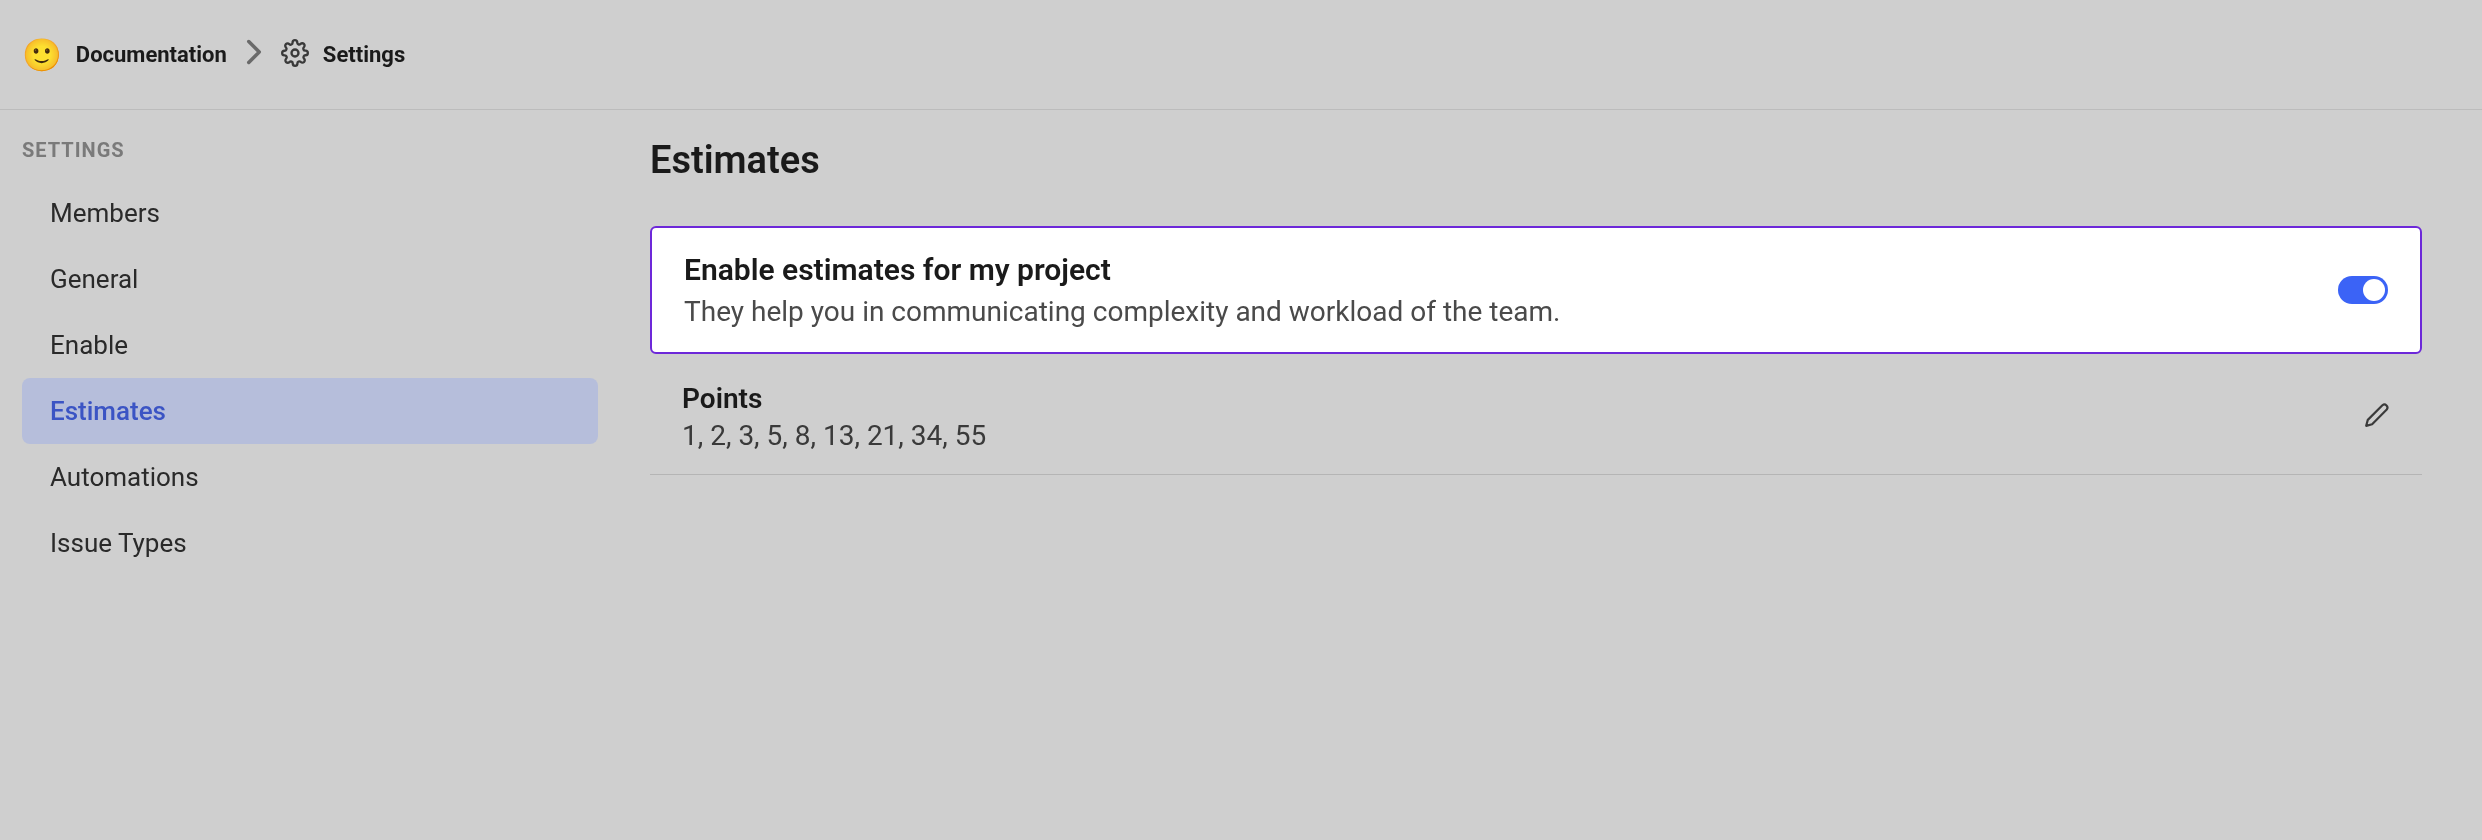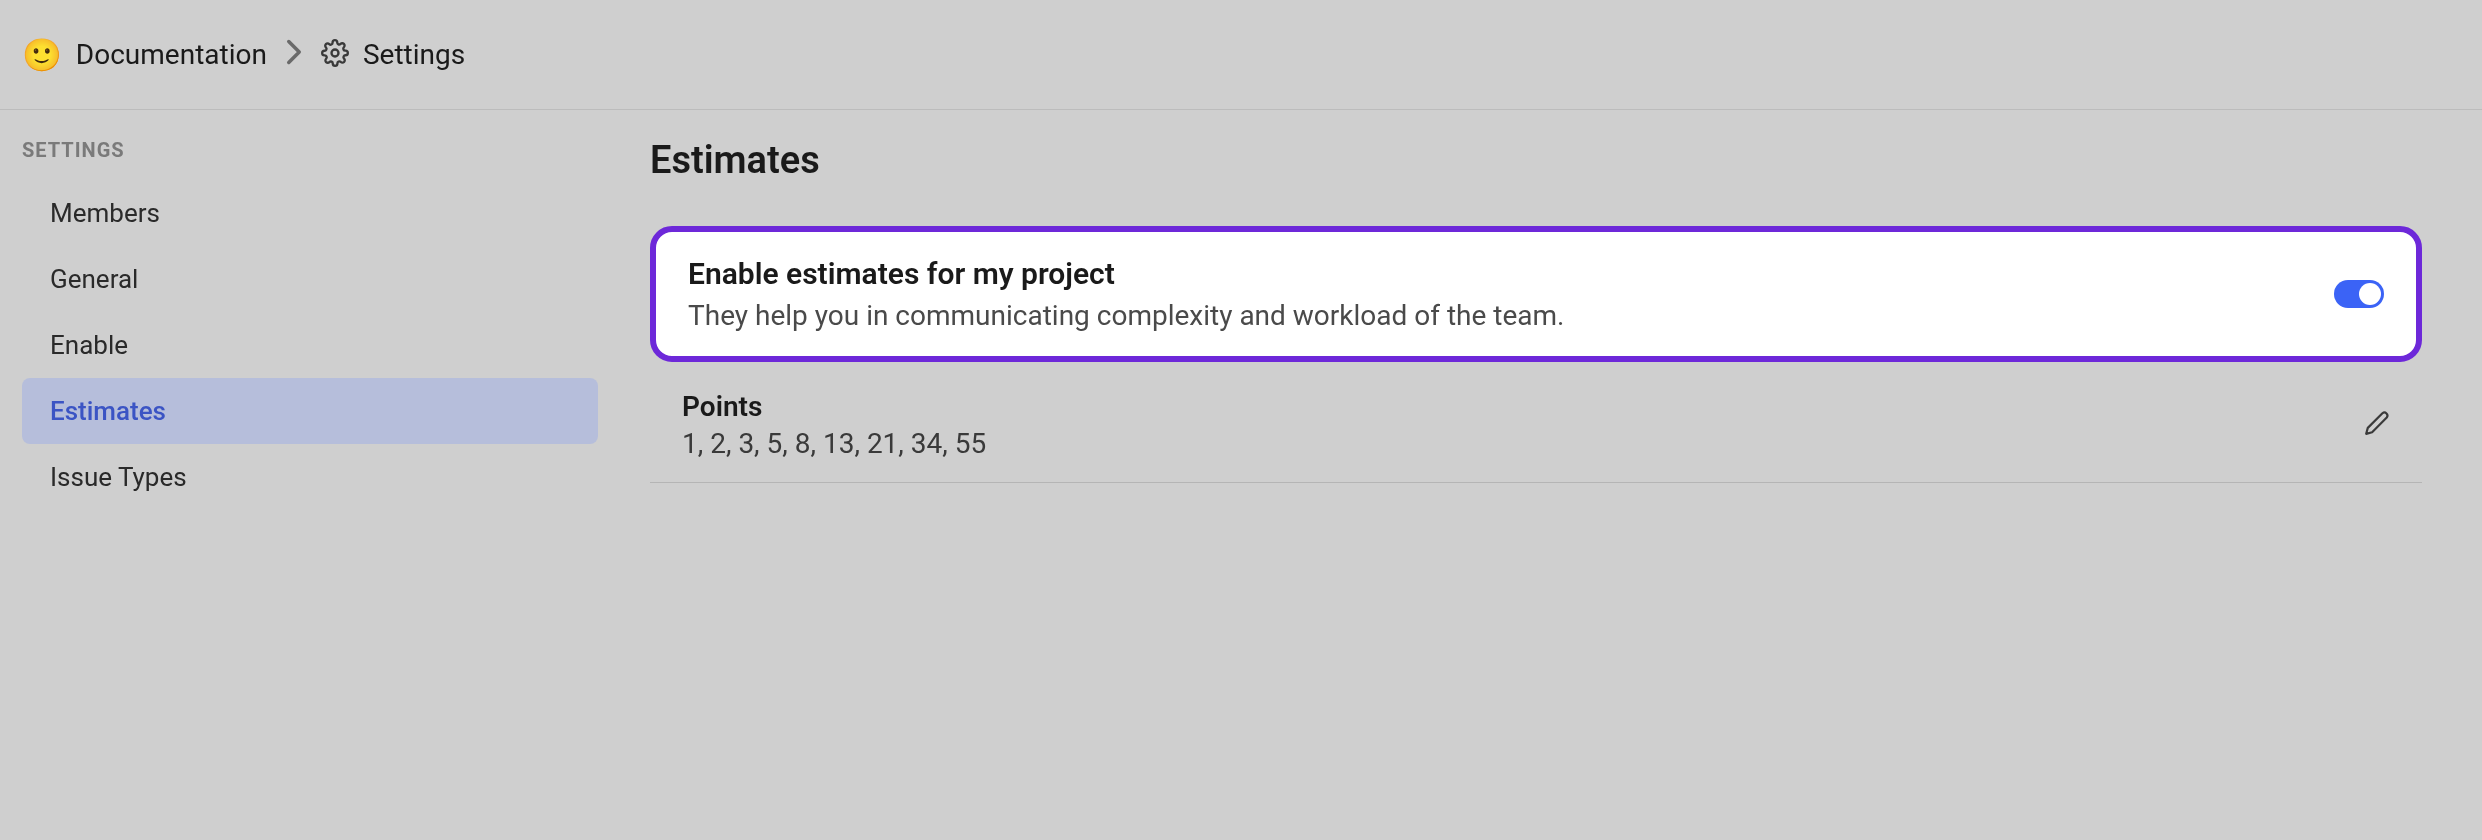--- a/index.html
+++ b/index.html
@@ -25,23 +25,23 @@
     .breadcrumb-item {
       display: flex;
       align-items: center;
       gap: 14px;
     }
     .emoji-icon {
       font-size: 32px;
       line-height: 1;
     }
     .breadcrumb-text {
-      font-size: 28px;
-      color: #1a1a1a;
-      font-weight: 400;
+      font-size: 22px;
+      color: #1a1a1a;
+      font-weight: 700;
     }
     .chevron {
       color: #6a6a6a;
       font-size: 24px;
     }
     .gear-icon {
       width: 28px;
       height: 28px;
       color: #3a3a3a;
     }
@@ -81,22 +81,22 @@
       padding-right: 60px;
     }
     .page-title {
       font-size: 38px;
       font-weight: 600;
       color: #1a1a1a;
       margin-bottom: 32px;
     }
     .card-highlighted {
       background: #ffffff;
-      border: 6px solid #6d28d9;
-      border-radius: 22px;
+      border: 2px solid #6d28d9;
+      border-radius: 6px;
       padding: 24px 32px;
       display: flex;
       align-items: center;
       justify-content: space-between;
       margin-bottom: 0;
       margin-top: 44px;
     }
     .card-text {
       flex: 1;
     }
@@ -184,20 +184,21 @@
   </div>
 </div>
 
 <div class="content-wrapper">
   <div class="sidebar">
     <div class="sidebar-heading">SETTINGS</div>
     <div class="sidebar-item">Members</div>
     <div class="sidebar-item">General</div>
     <div class="sidebar-item">Enable</div>
     <div class="sidebar-item active">Estimates</div>
+    <div class="sidebar-item">Automations</div>
     <div class="sidebar-item">Issue Types</div>
   </div>
 
   <div class="main">
     <h1 class="page-title">Estimates</h1>
 
     <div class="card-highlighted">
       <div class="card-text">
         <div class="card-title">Enable estimates for my project</div>
         <div class="card-subtitle">They help you in communicating complexity and workload of the team.</div>

